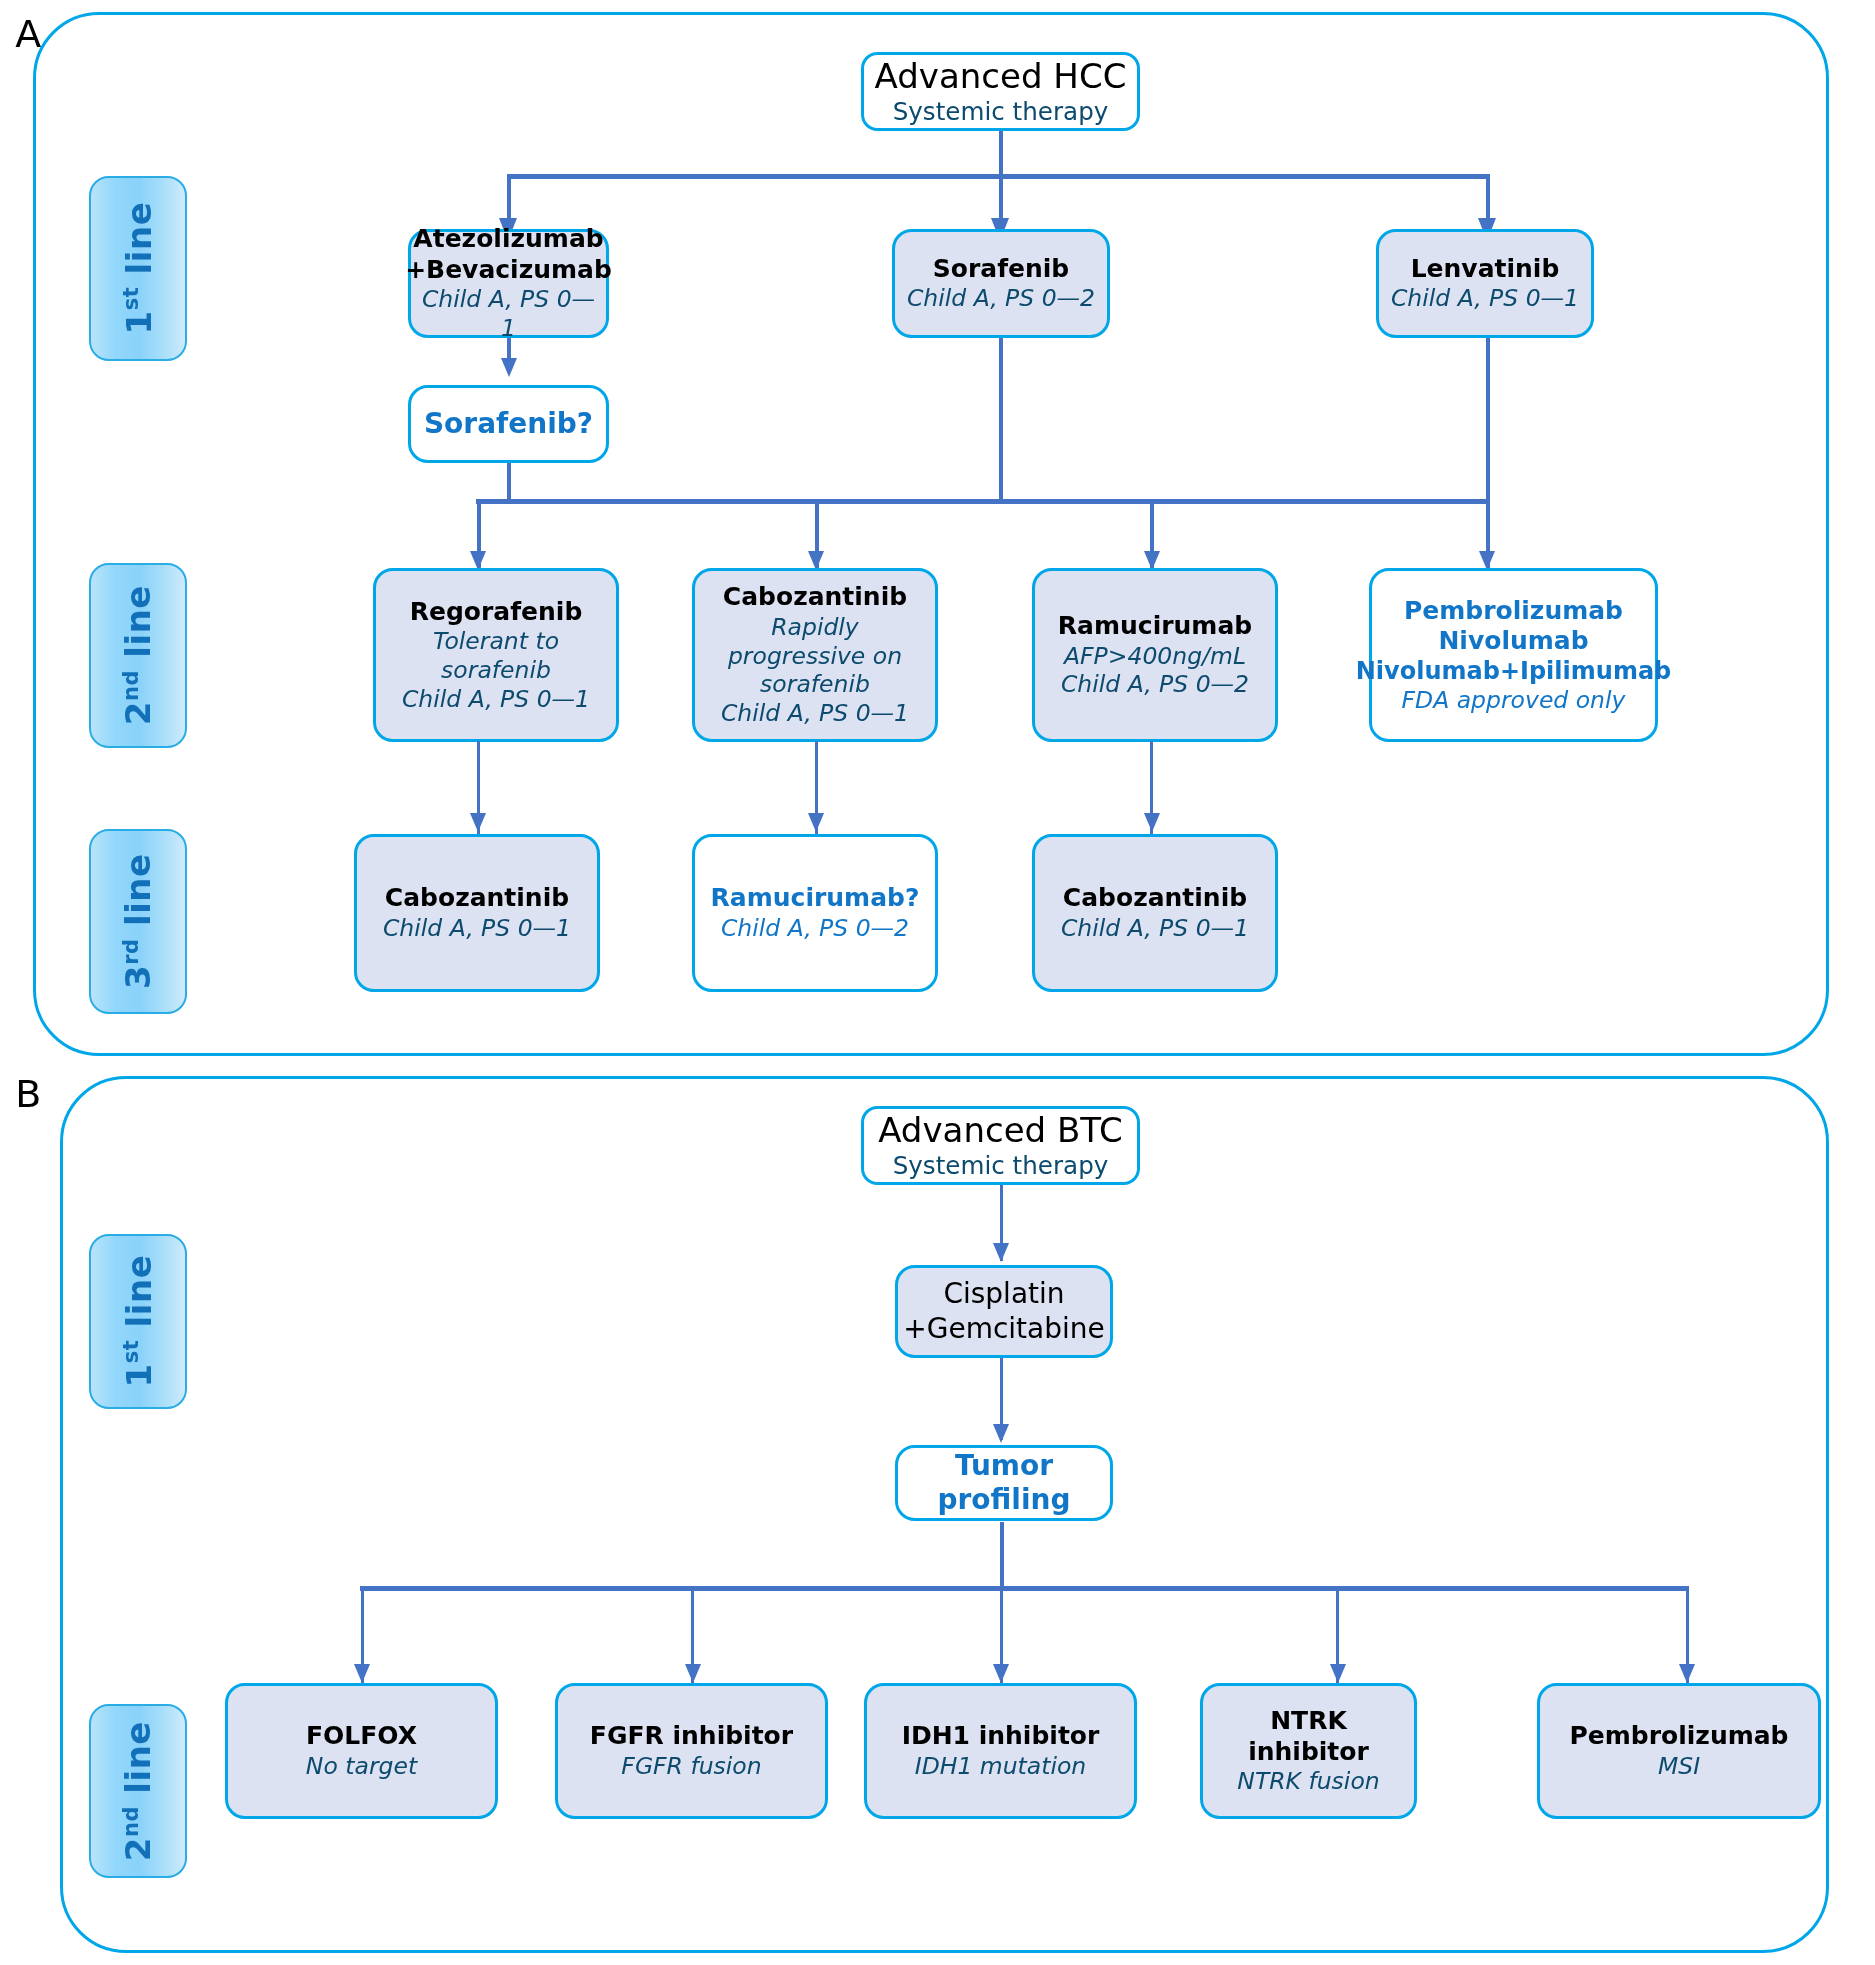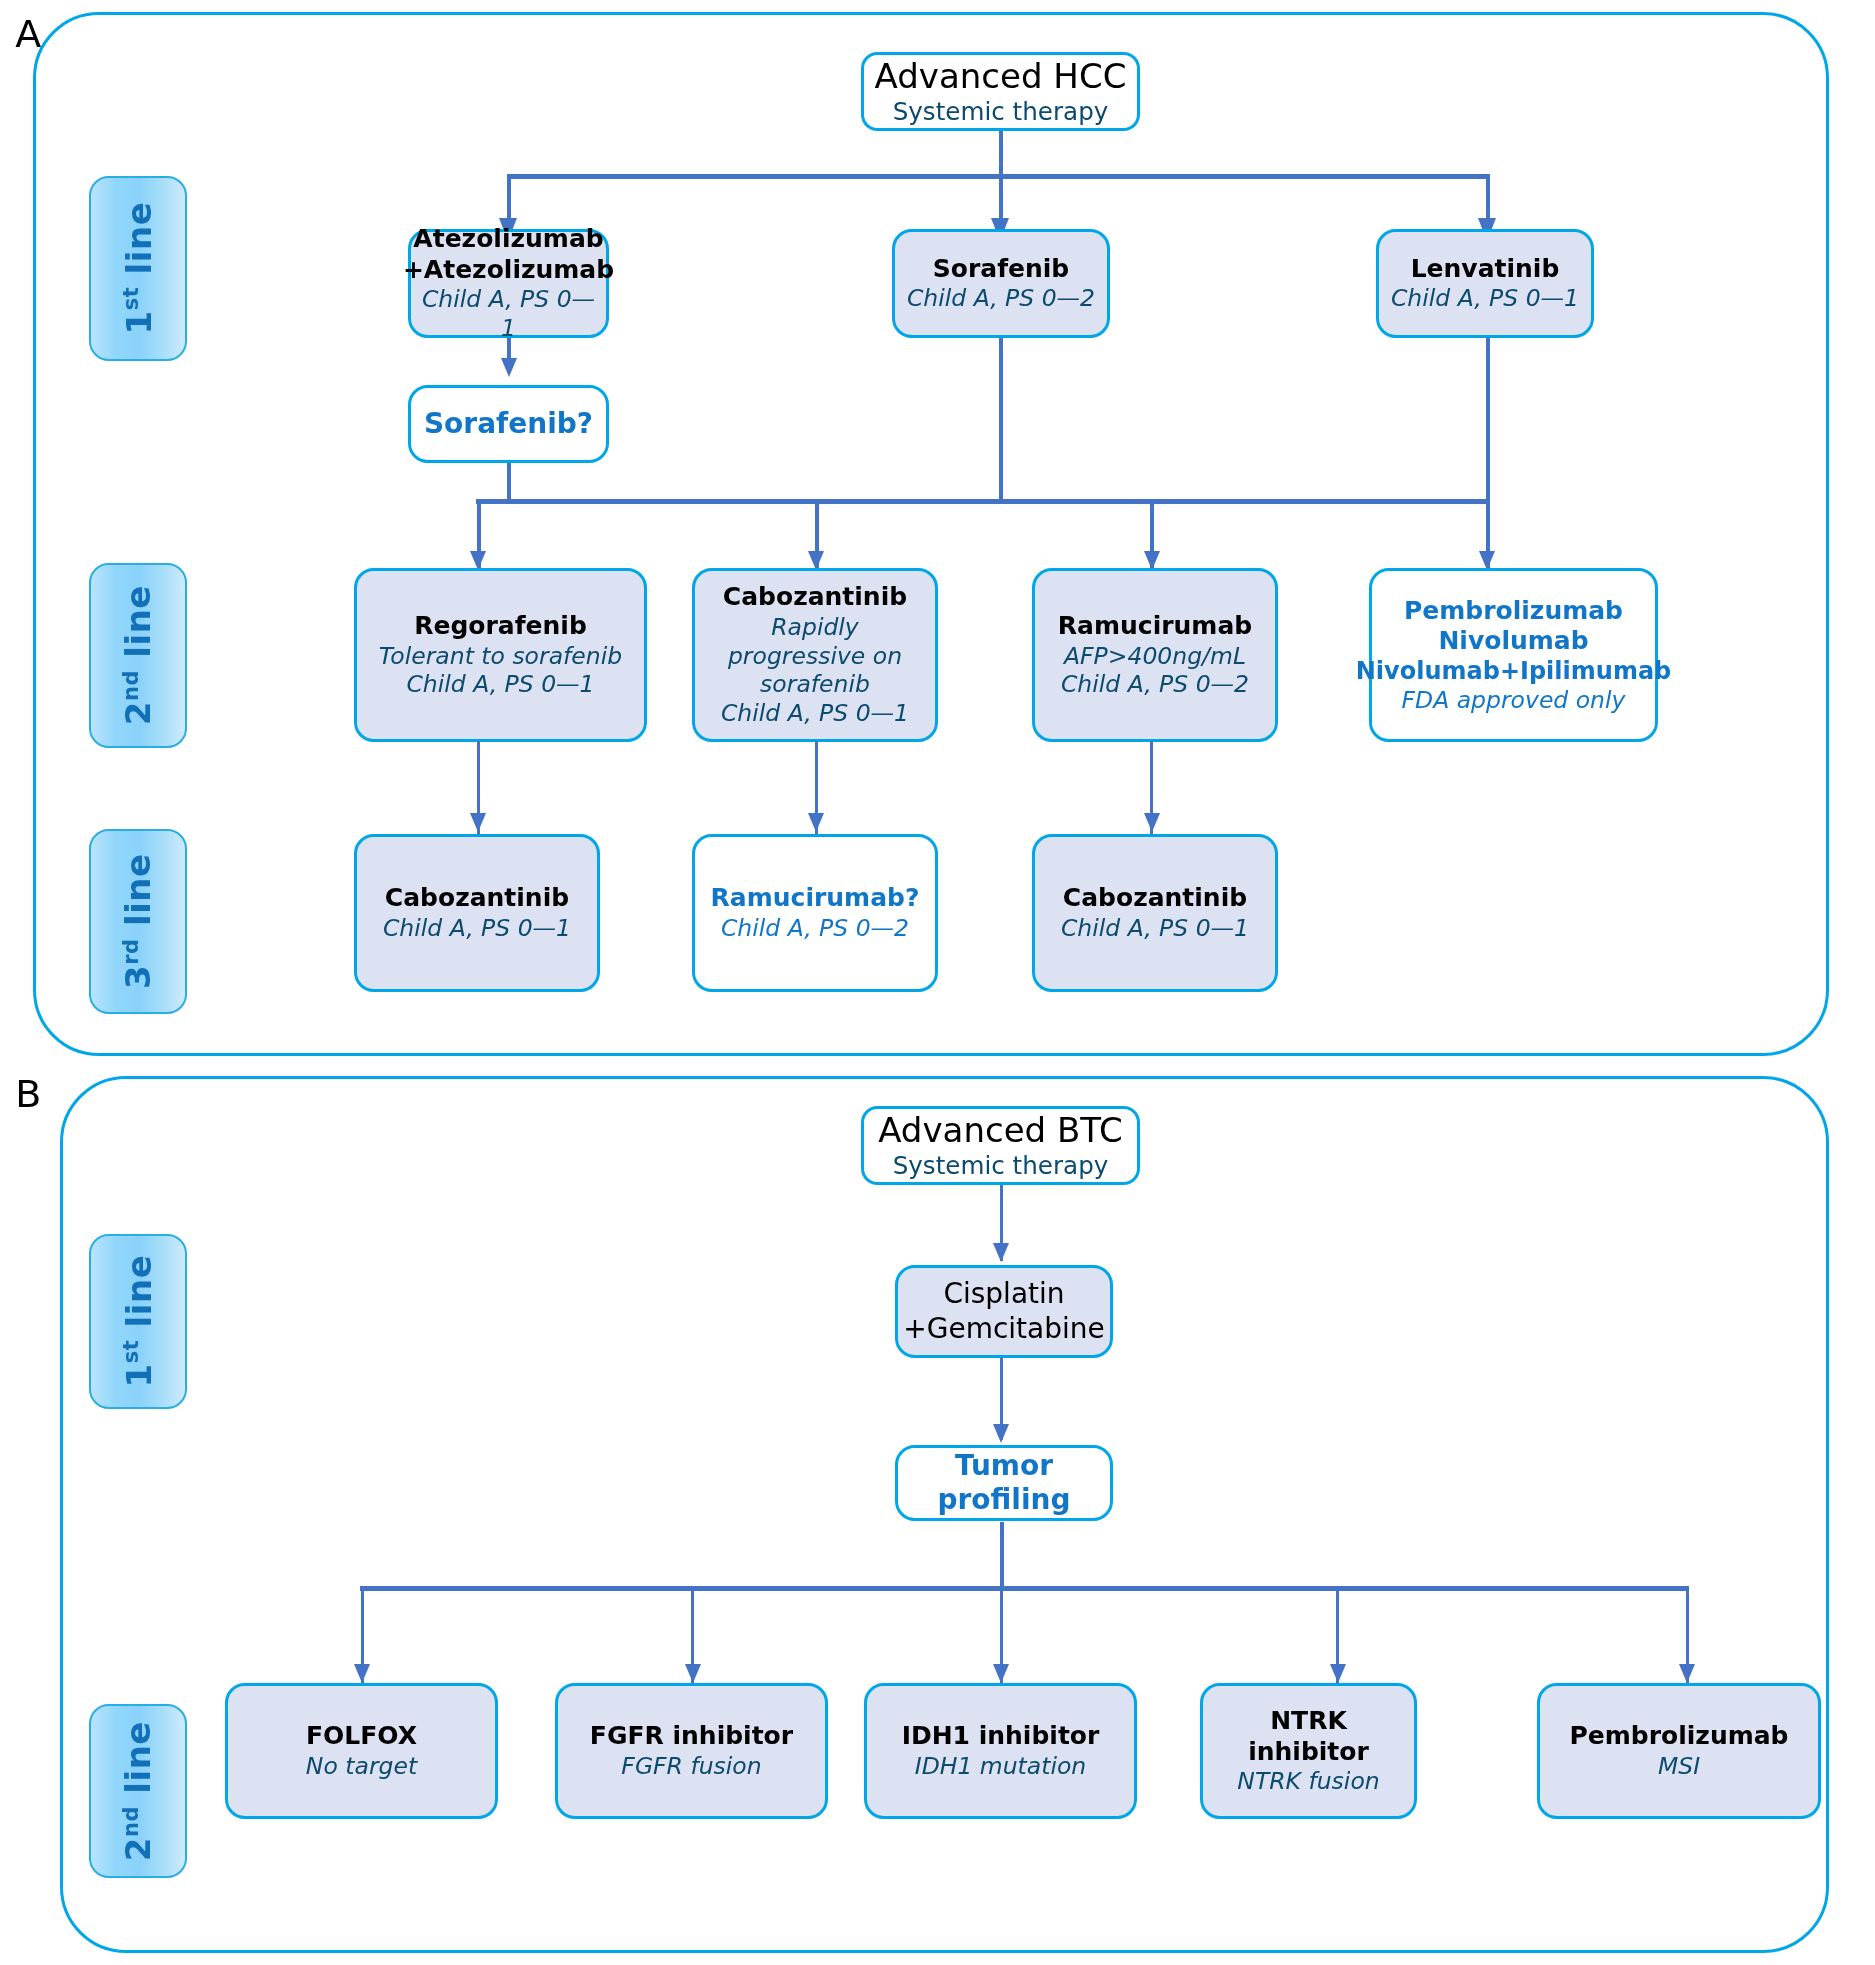--- a/index.html
+++ b/index.html
@@ -174,21 +174,21 @@
   <div class="hline" style="left:507px; top:174px; width:983px;"></div>
   <div class="vline" style="left:507px; top:174px; height:60px;"></div>
   <div class="arrow" style="left:499px; top:218px;"></div>
   <div class="vline" style="left:999px; top:174px; height:60px;"></div>
   <div class="arrow" style="left:991px; top:218px;"></div>
   <div class="vline" style="left:1486px; top:174px; height:60px;"></div>
   <div class="arrow" style="left:1478px; top:218px;"></div>
 
   <div class="node fill" style="left:408px; top:229px; width:201px; height:109px;">
     <div class="ttl">Atezolizumab</div>
-    <div class="ttl">+Atezolizumab</div>
+    <div class="ttl">+Bevacizumab</div>
     <div class="sub">Child A, PS 0—1</div>
   </div>
 
   <div class="node fill" style="left:892px; top:229px; width:218px; height:109px;">
     <div class="ttl">Sorafenib</div>
     <div class="sub">Child A, PS 0—2</div>
   </div>
 
   <div class="node fill" style="left:1376px; top:229px; width:218px; height:109px;">
     <div class="ttl">Lenvatinib</div>
@@ -209,21 +209,21 @@
 
   <div class="vline" style="left:477px; top:499px; height:82px;"></div>
   <div class="arrow small" style="left:470px; top:551px;"></div>
   <div class="vline" style="left:815px; top:499px; height:82px;"></div>
   <div class="arrow small" style="left:808px; top:551px;"></div>
   <div class="vline" style="left:1150px; top:499px; height:82px;"></div>
   <div class="arrow small" style="left:1144px; top:551px;"></div>
   <div class="vline" style="left:1486px; top:499px; height:82px;"></div>
   <div class="arrow small" style="left:1479px; top:551px;"></div>
 
-  <div class="node fill" style="left:354px; top:568px; width:293px; height:174px;">
+  <div class="node fill" style="left:373px; top:568px; width:246px; height:174px;">
     <div class="ttl">Regorafenib</div>
     <div class="sub">Tolerant to sorafenib</div>
     <div class="sub">Child A, PS 0—1</div>
   </div>
 
   <div class="node fill" style="left:692px; top:568px; width:246px; height:174px;">
     <div class="ttl">Cabozantinib</div>
     <div class="sub">Rapidly progressive on</div>
     <div class="sub">sorafenib</div>
     <div class="sub">Child A, PS 0—1</div>

